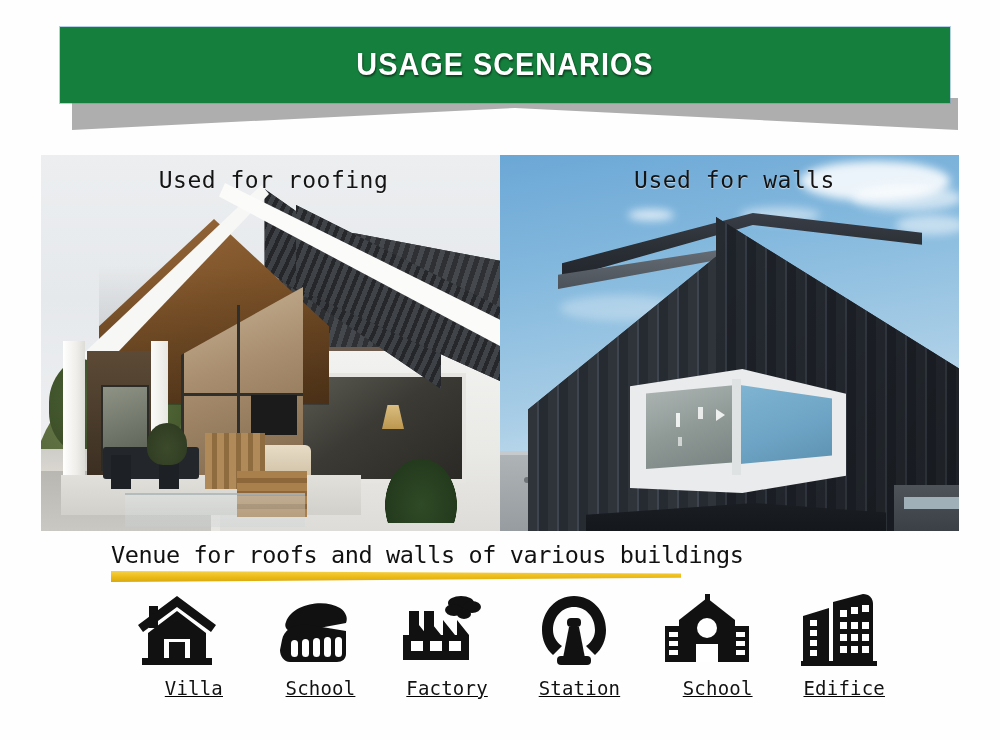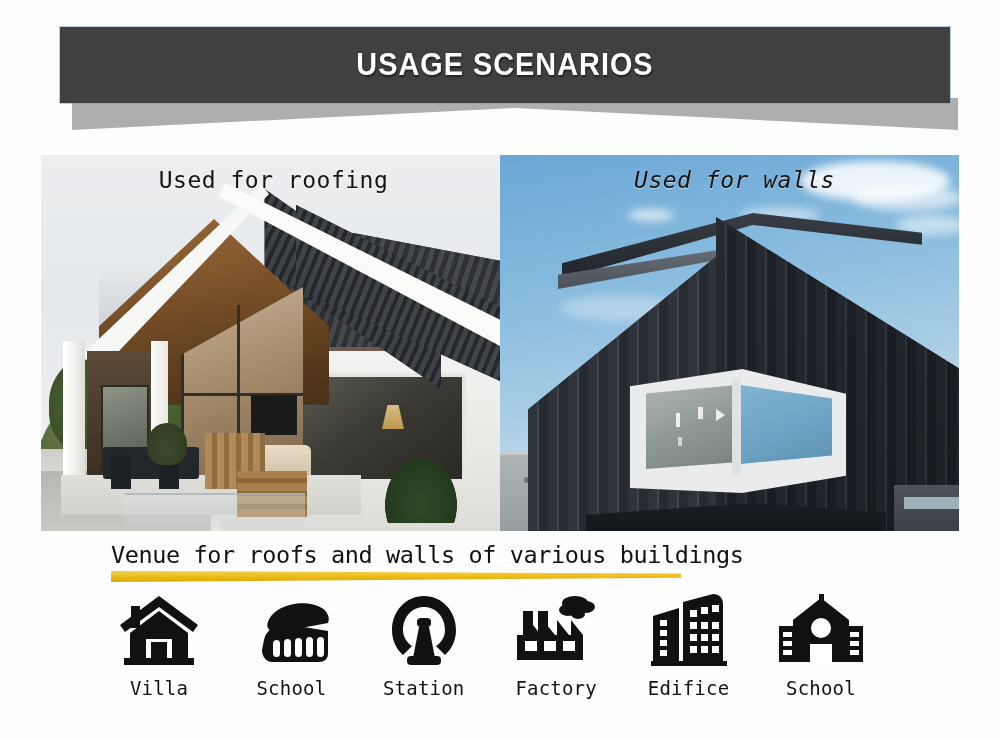--- a/index.html
+++ b/index.html
@@ -23,21 +23,21 @@
   }
   .banner-shadow {
     position:absolute;
     left:72px; top:98px;
     width:886px; height:40px;
   }
   .banner-bar {
     position:absolute;
     left:60px; top:27px;
     width:890px; height:76px;
-    background:#404040;
+    background:#15803d;
     box-shadow:0 0 0 1px rgba(90,150,200,.45);
     padding-left:10px;
   }
   .banner-title {
     position:absolute;
     left:0; top:0; width:890px; height:76px;
     display:flex; align-items:center; justify-content:center;
     color:#ffffff;
     font-family:"Liberation Sans", sans-serif;
     font-weight:bold;
@@ -67,21 +67,21 @@
     top:12px; left:0; width:100%;
     text-align:center;
     font-family:"DejaVu Sans Mono","Liberation Mono", monospace;
     font-size:23px;
     color:#141414;
     letter-spacing:.5px;
     z-index:9;
     text-shadow:0 1px 1px rgba(255,255,255,.55);
   }
   .photo-caption.left-cap  { padding-left:6px; }
-  .photo-caption.right-cap { padding-left:10px;font-style:italic; }
+  .photo-caption.right-cap { padding-left:10px; }
 
   
   .scene-roof { position:absolute; inset:0; }
   .sky-l {
     position:absolute; inset:0;
     background:linear-gradient(180deg,#eceef0 0%,#e6e9ec 38%,#eceef0 70%,#f3f4f5 100%);
   }
   .hill-l {
     position:absolute; left:-10px; top:205px; width:210px; height:190px;
     background:radial-gradient(ellipse at 30% 20%,#6b7d4a 0%,#55673a 45%,#49592f 100%);
@@ -377,21 +377,22 @@
     position:absolute;
     left:95px; top:590px;
     width:790px; height:120px;
     display:flex;
     justify-content:space-between;
     align-items:flex-start;
   }
   .icon-cell {
     width:128px;
     display:flex; flex-direction:column;
-    align-items:center;
+    align-items:flex-end;
+    text-decoration:underline;
   }
   .icon-box {
     width:92px; height:78px;
     display:flex; align-items:flex-end; justify-content:center;
   }
   .icon-box svg { display:block; }
   .icon-label {
     margin-top:9px;
     font-family:"DejaVu Sans Mono","Liberation Mono", monospace;
     font-size:19px;
@@ -519,46 +520,66 @@
           <rect x="47" y="42" width="7" height="19" rx="3.5" fill="#ffffff"></rect>
           <rect x="58" y="41" width="7" height="20" rx="3.5" fill="#ffffff"></rect>
           <rect x="69" y="41" width="7" height="20" rx="3.5" fill="#ffffff"></rect>
         </svg>
       </div>
       <div class="icon-label">School</div>
     </div>
 
     <div class="icon-cell">
       <div class="icon-box">
-        <svg width="72" height="74" viewBox="0 0 72 74" fill="#111111">
-          <path d="M36 2 C54 2, 68 17, 68 36 C68 46, 64 55, 57 61 L48 52 C54 48, 57 42, 57 36 C57 23, 48 13, 36 13 C24 13, 15 23, 15 36 C15 42, 18 48, 24 52 L15 61 C8 55, 4 46, 4 36 C4 17, 18 2, 36 2 Z"></path>
-          <rect x="29" y="24" width="14" height="9" rx="4"></rect>
-          <path d="M31 33 L41 33 L47 64 L25 64 Z"></path>
-          <rect x="19" y="62" width="34" height="9" rx="4"></rect>
-        </svg>
-      </div>
-      <div class="icon-label">Station</div>
-    </div>
-
-    <div class="icon-cell">
-      <div class="icon-box">
         <svg width="86" height="74" viewBox="0 0 86 74" fill="#111111">
           <ellipse cx="62" cy="9" rx="13" ry="7"></ellipse>
           <ellipse cx="73" cy="13" rx="9" ry="6"></ellipse>
           <ellipse cx="55" cy="16" rx="9" ry="6"></ellipse>
           <ellipse cx="65" cy="20" rx="7" ry="5"></ellipse>
           <rect x="10" y="17" width="10" height="24"></rect>
           <rect x="25" y="17" width="10" height="24"></rect>
           <path d="M4 41 L16 41 L16 26 L28 41 L30 41 L30 26 L42 41 L44 41 L44 26 L56 41 L58 41 L58 26 L70 41 L70 66 L4 66 Z"></path>
           <rect x="12" y="47" width="12" height="10" fill="#ffffff"></rect>
           <rect x="31" y="47" width="12" height="10" fill="#ffffff"></rect>
           <rect x="50" y="47" width="12" height="10" fill="#ffffff"></rect>
         </svg>
       </div>
       <div class="icon-label">Factory</div>
+    </div>
+
+    <div class="icon-cell">
+      <div class="icon-box">
+        <svg width="72" height="74" viewBox="0 0 72 74" fill="#111111">
+          <path d="M36 2 C54 2, 68 17, 68 36 C68 46, 64 55, 57 61 L48 52 C54 48, 57 42, 57 36 C57 23, 48 13, 36 13 C24 13, 15 23, 15 36 C15 42, 18 48, 24 52 L15 61 C8 55, 4 46, 4 36 C4 17, 18 2, 36 2 Z"></path>
+          <rect x="29" y="24" width="14" height="9" rx="4"></rect>
+          <path d="M31 33 L41 33 L47 64 L25 64 Z"></path>
+          <rect x="19" y="62" width="34" height="9" rx="4"></rect>
+        </svg>
+      </div>
+      <div class="icon-label">Station</div>
+    </div>
+
+    <div class="icon-cell">
+      <div class="icon-box">
+        <svg width="84" height="74" viewBox="0 0 84 74" fill="#111111">
+          <rect x="40" y="0" width="5" height="12"></rect>
+          <path d="M42 4 L70 26 L70 68 L14 68 L14 26 Z"></path>
+          <circle cx="42" cy="34" r="10" fill="#ffffff"></circle>
+          <rect x="31" y="50" width="22" height="18" fill="#ffffff"></rect>
+          <rect x="0" y="32" width="17" height="36"></rect>
+          <rect x="67" y="32" width="17" height="36"></rect>
+          <rect x="4" y="38" width="9" height="5" fill="#ffffff"></rect>
+          <rect x="4" y="47" width="9" height="5" fill="#ffffff"></rect>
+          <rect x="4" y="56" width="9" height="5" fill="#ffffff"></rect>
+          <rect x="71" y="38" width="9" height="5" fill="#ffffff"></rect>
+          <rect x="71" y="47" width="9" height="5" fill="#ffffff"></rect>
+          <rect x="71" y="56" width="9" height="5" fill="#ffffff"></rect>
+        </svg>
+      </div>
+      <div class="icon-label">School</div>
     </div>
 
     <div class="icon-cell">
       <div class="icon-box">
         <svg width="76" height="74" viewBox="0 0 76 74" fill="#111111">
           <path d="M2 22 L28 14 L28 68 L2 68 Z"></path>
           <rect x="9" y="26" width="7" height="6" fill="#ffffff"></rect>
           <rect x="9" y="36" width="7" height="6" fill="#ffffff"></rect>
           <rect x="9" y="46" width="7" height="6" fill="#ffffff"></rect>
           <rect x="9" y="56" width="7" height="6" fill="#ffffff"></rect>
@@ -574,34 +595,14 @@
           <rect x="61" y="40" width="7" height="7" fill="#ffffff"></rect>
           <rect x="39" y="52" width="7" height="7" fill="#ffffff"></rect>
           <rect x="50" y="52" width="7" height="7" fill="#ffffff"></rect>
           <rect x="61" y="52" width="7" height="7" fill="#ffffff"></rect>
           <rect x="0" y="67" width="76" height="5"></rect>
         </svg>
       </div>
       <div class="icon-label">Edifice</div>
     </div>
 
-    <div class="icon-cell">
-      <div class="icon-box">
-        <svg width="84" height="74" viewBox="0 0 84 74" fill="#111111">
-          <rect x="40" y="0" width="5" height="12"></rect>
-          <path d="M42 4 L70 26 L70 68 L14 68 L14 26 Z"></path>
-          <circle cx="42" cy="34" r="10" fill="#ffffff"></circle>
-          <rect x="31" y="50" width="22" height="18" fill="#ffffff"></rect>
-          <rect x="0" y="32" width="17" height="36"></rect>
-          <rect x="67" y="32" width="17" height="36"></rect>
-          <rect x="4" y="38" width="9" height="5" fill="#ffffff"></rect>
-          <rect x="4" y="47" width="9" height="5" fill="#ffffff"></rect>
-          <rect x="4" y="56" width="9" height="5" fill="#ffffff"></rect>
-          <rect x="71" y="38" width="9" height="5" fill="#ffffff"></rect>
-          <rect x="71" y="47" width="9" height="5" fill="#ffffff"></rect>
-          <rect x="71" y="56" width="9" height="5" fill="#ffffff"></rect>
-        </svg>
-      </div>
-      <div class="icon-label">School</div>
-    </div>
-
   </div>
 </div>
 
 </body></html>

